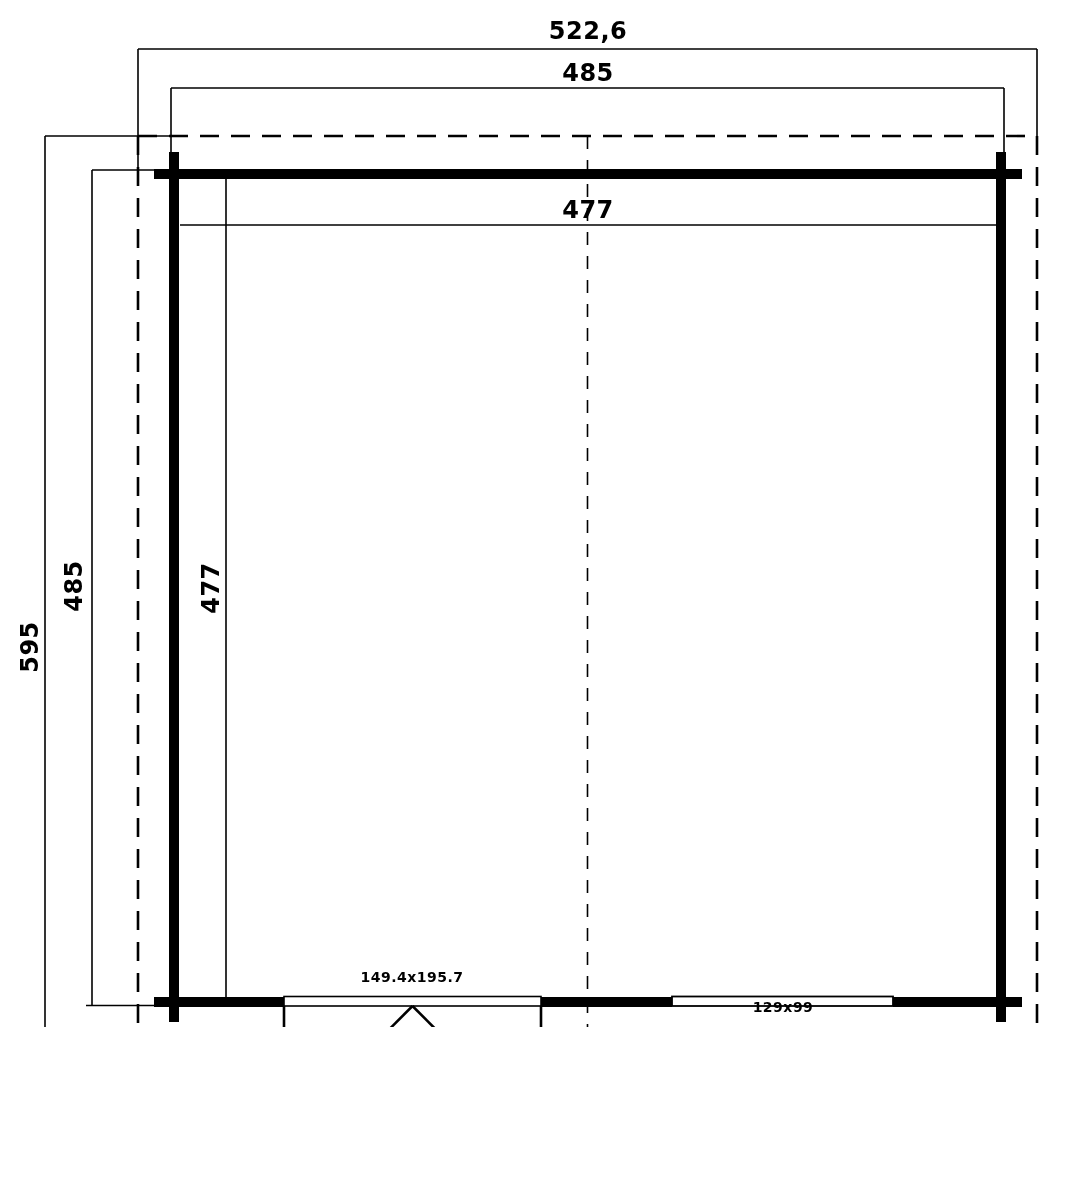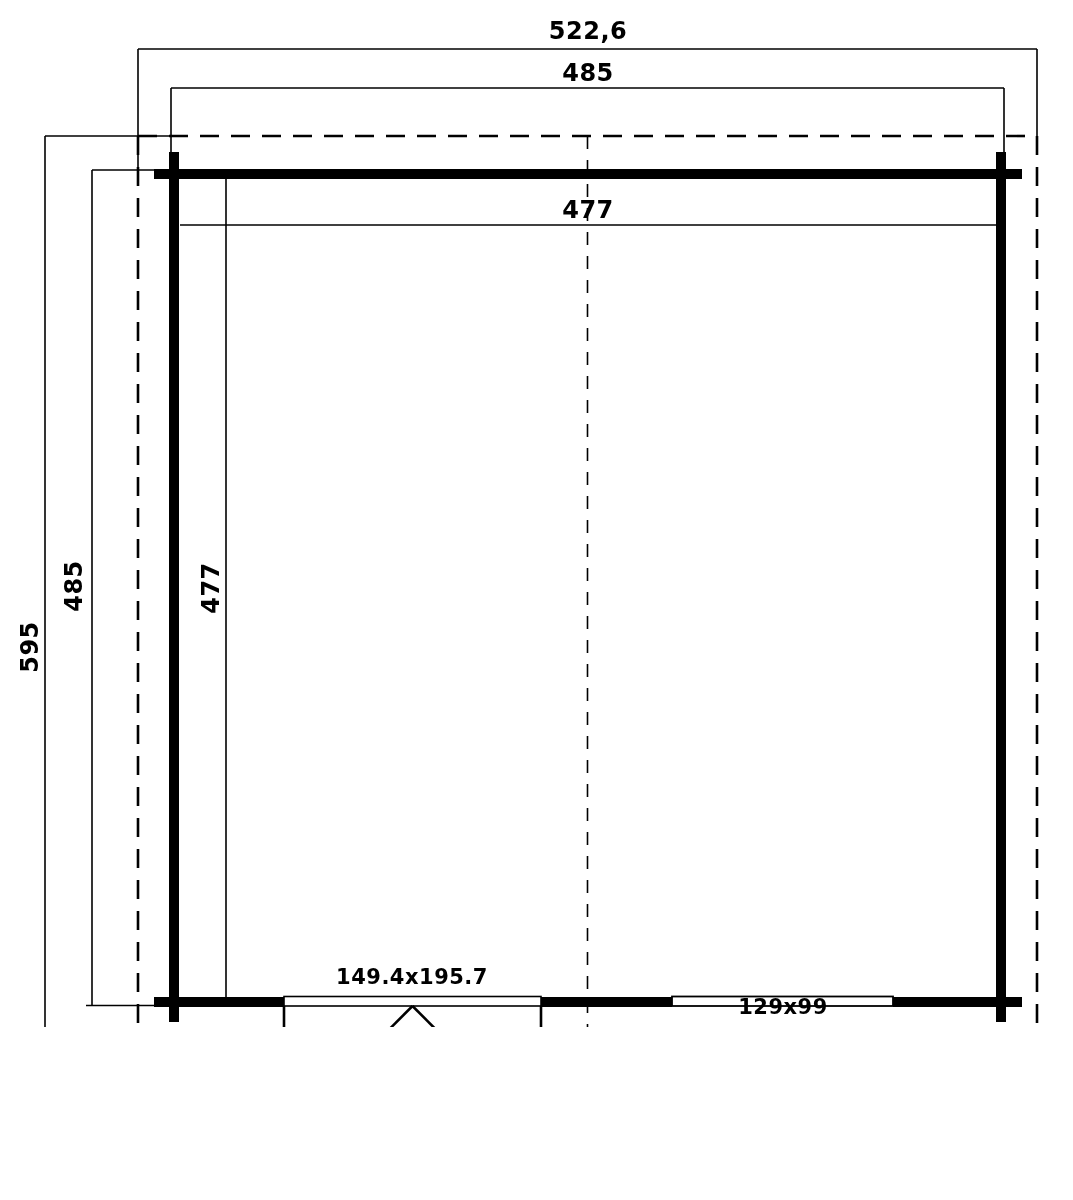--- a/index.html
+++ b/index.html
@@ -27,21 +27,21 @@
     font-size: 24px;
     color: #000000;
     white-space: nowrap;
     letter-spacing: 0.5px;
     line-height: 1;
   }
   .lbl.rot {
     transform: translate(-50%, -50%) rotate(-90deg);
   }
   .lbl.small {
-    font-size: 21px;
+    font-size: 14px;
   }
 </style>
 </head>
 <body>
 
 <div class="stage">
 
   <svg class="plan-svg" width="1073" height="1200" viewBox="0 0 1073 1200">
 
     <g stroke="#000000" stroke-width="2.6" stroke-dasharray="19 12" fill="none">

